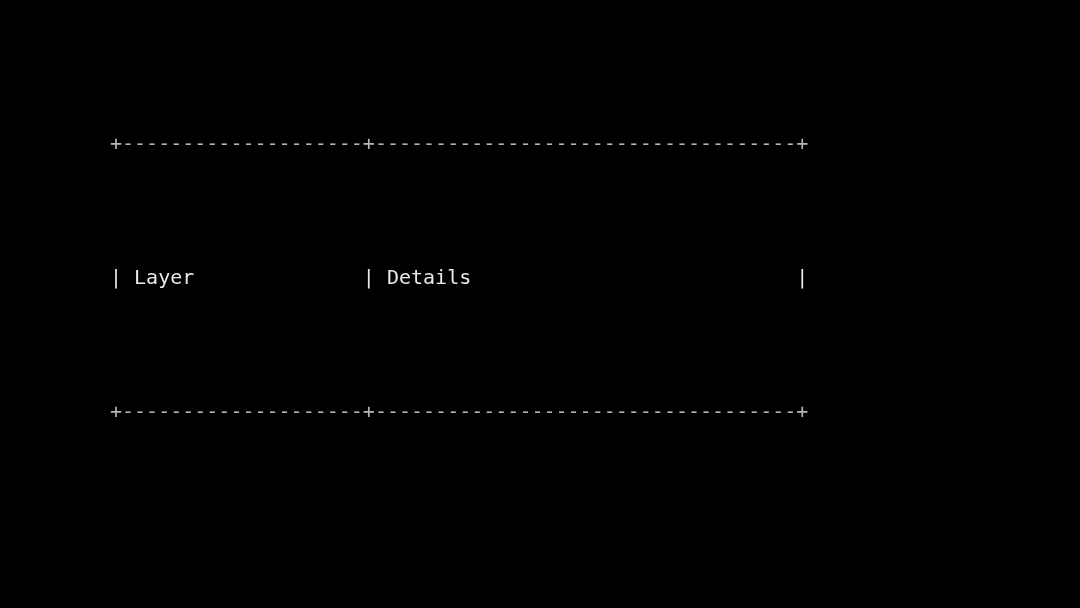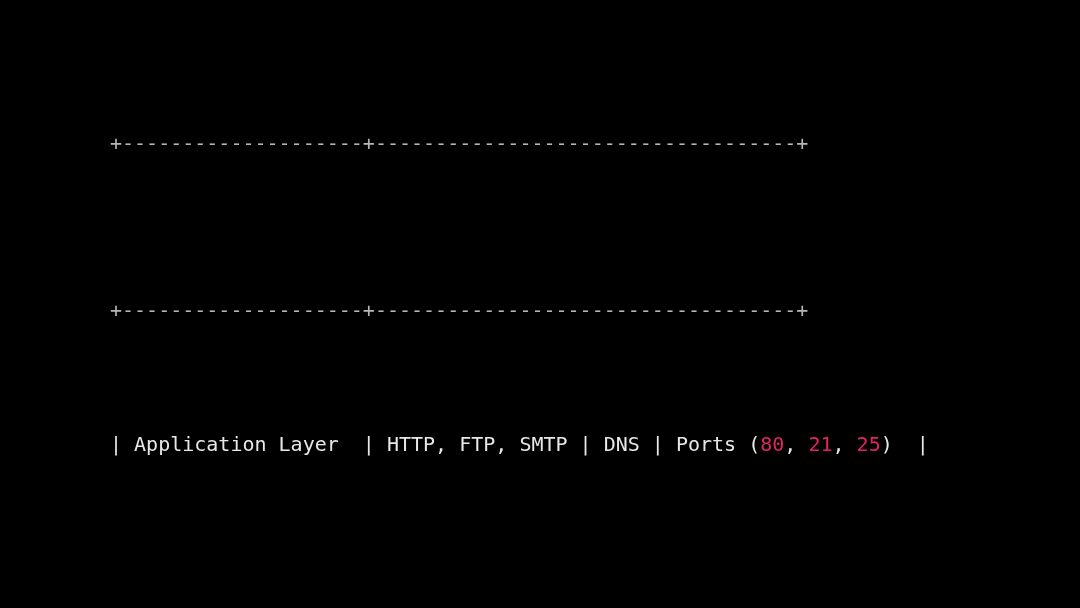--- a/index.html
+++ b/index.html
@@ -40,24 +40,24 @@
     color: #e0255f;
   }
 </style>
 </head>
 <body>
 
 <div id="ascii-table">
 
   <span class="tbl-line"><span class="sep">+--------------------+-----------------------------------+</span></span>
 
+  <span class="tbl-line"><span class="txt">| Layer              | Details                           |</span></span>
 
   <span class="tbl-line"><span class="sep">+--------------------+-----------------------------------+</span></span>
 
-  <span class="tbl-line"><span class="txt">| Application Layer  | HTTP, FTP, SMTP | DNS | Ports (</span><span class="port">80</span><span class="txt">, </span><span class="port">21</span><span class="txt">, </span><span class="port">25</span><span class="txt">)  |</span></span>
 
   
 
   
 
   
 
   
 
   

